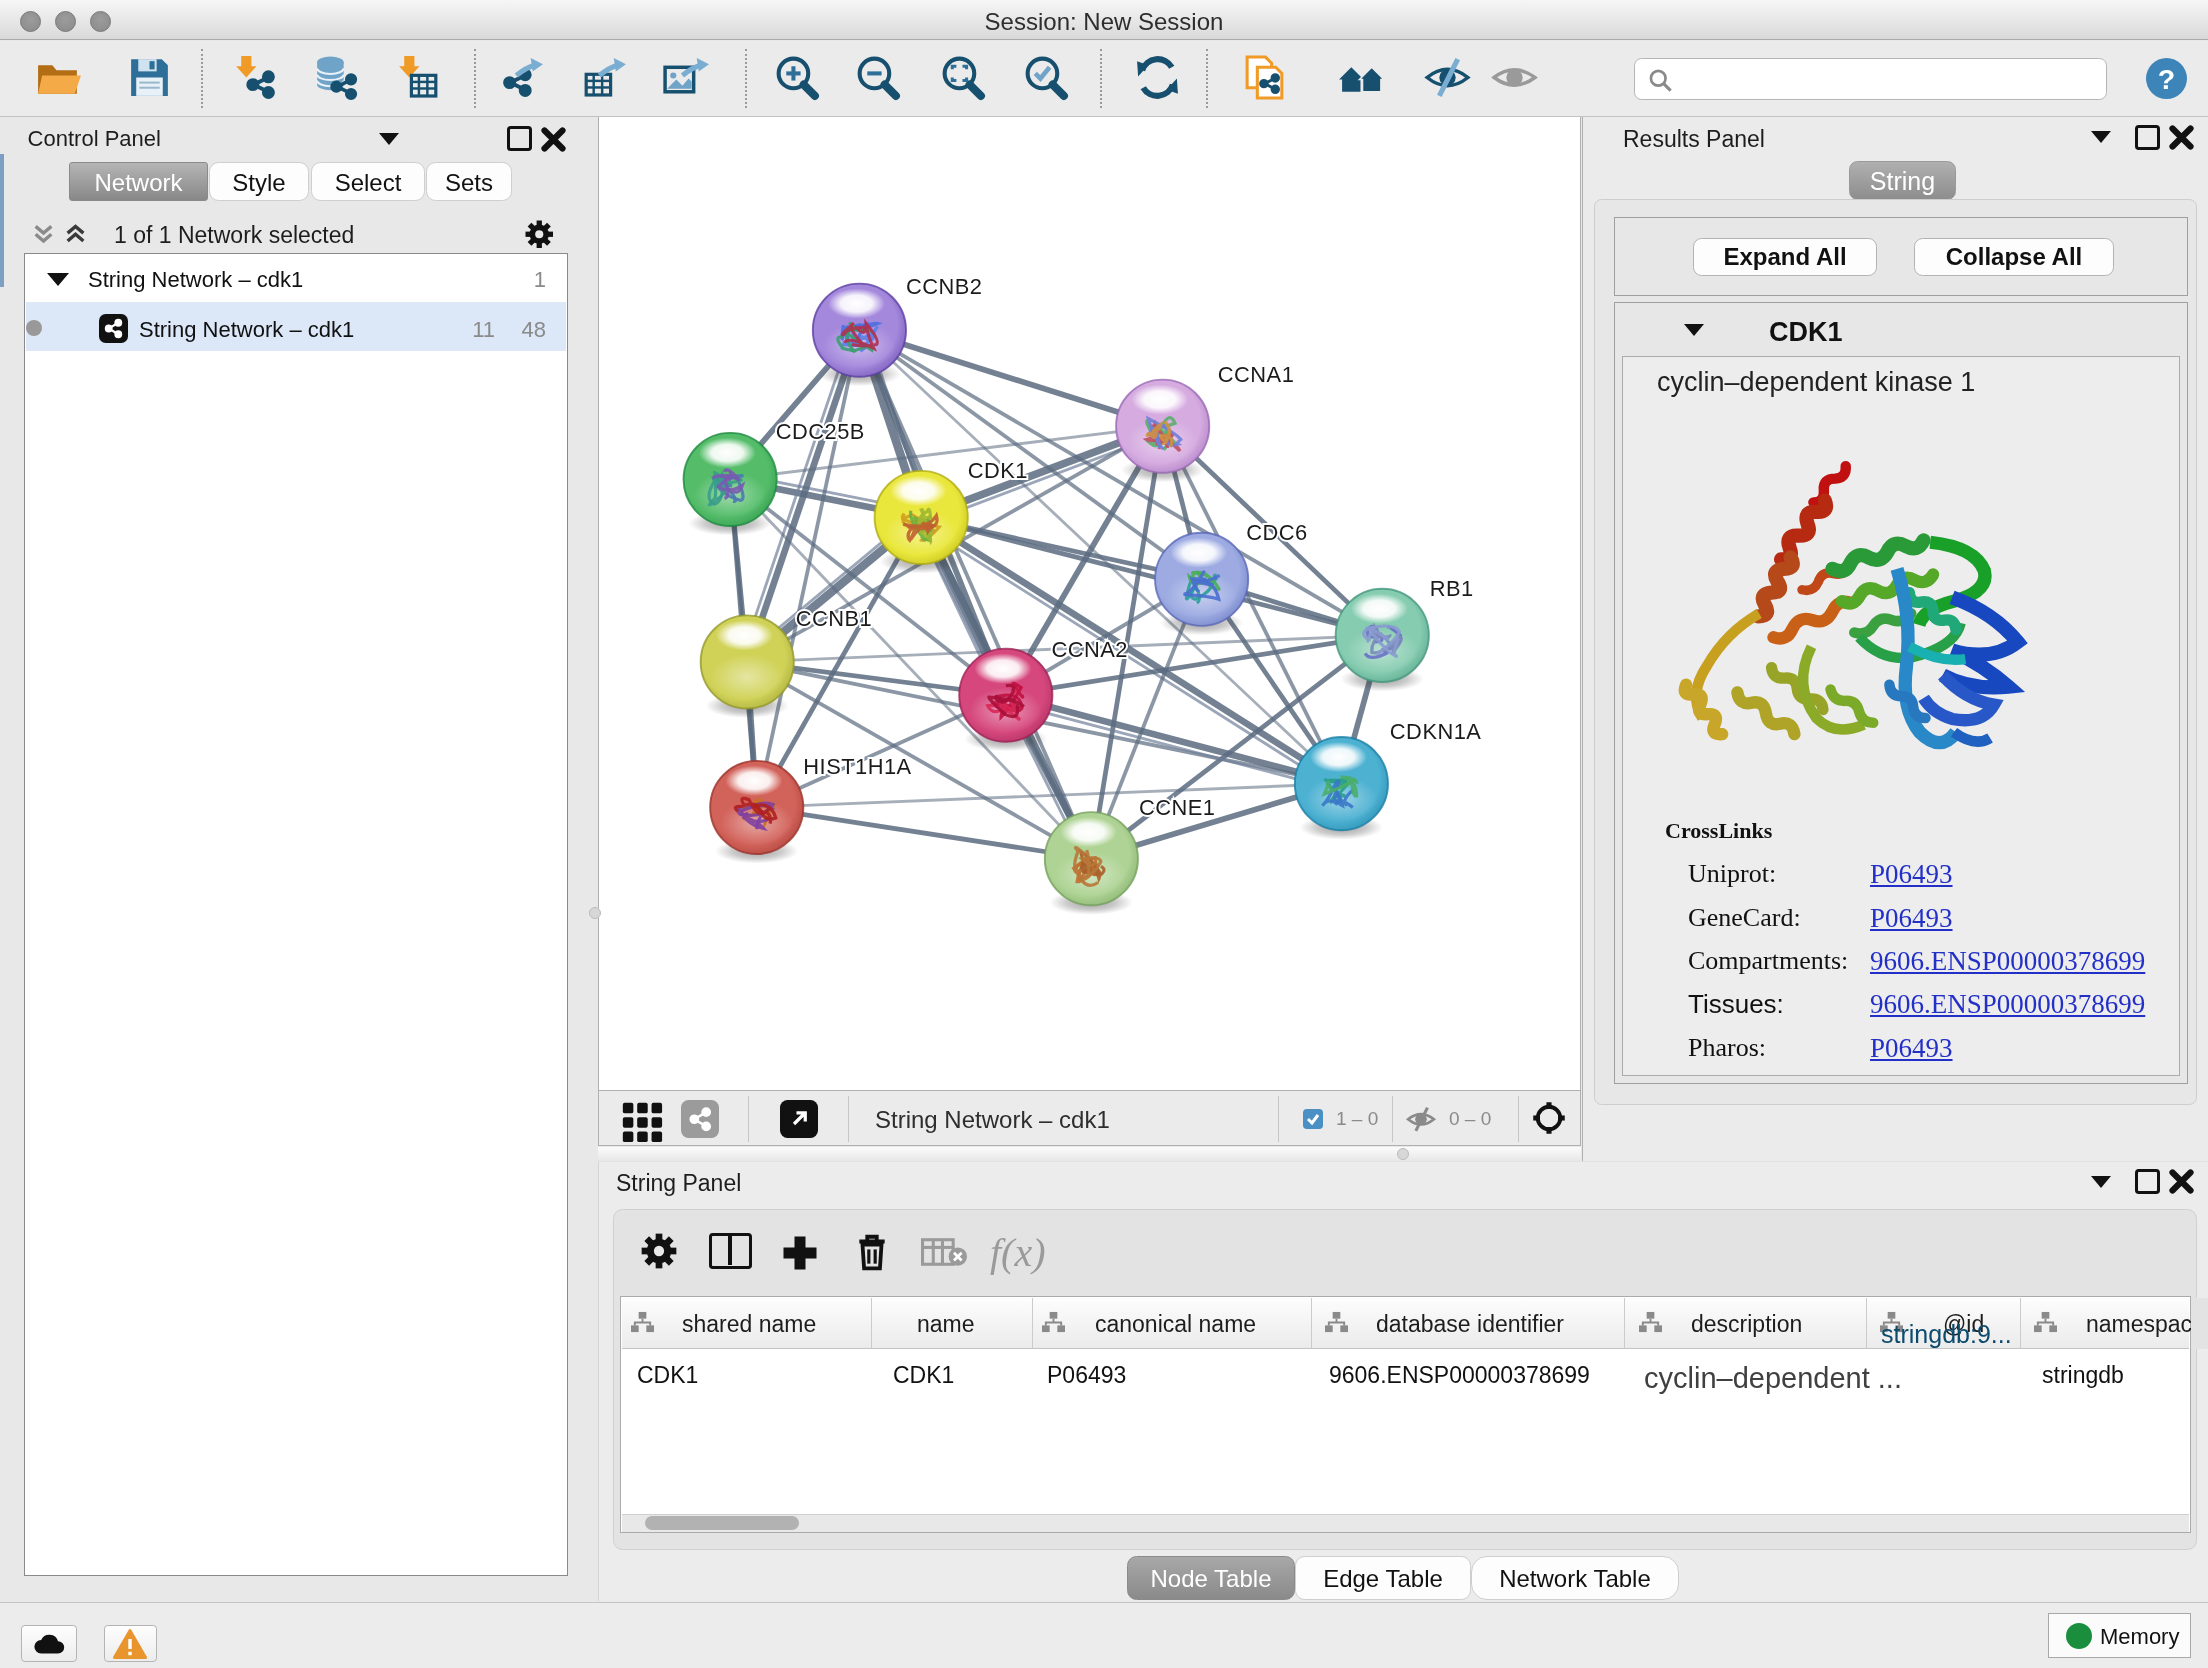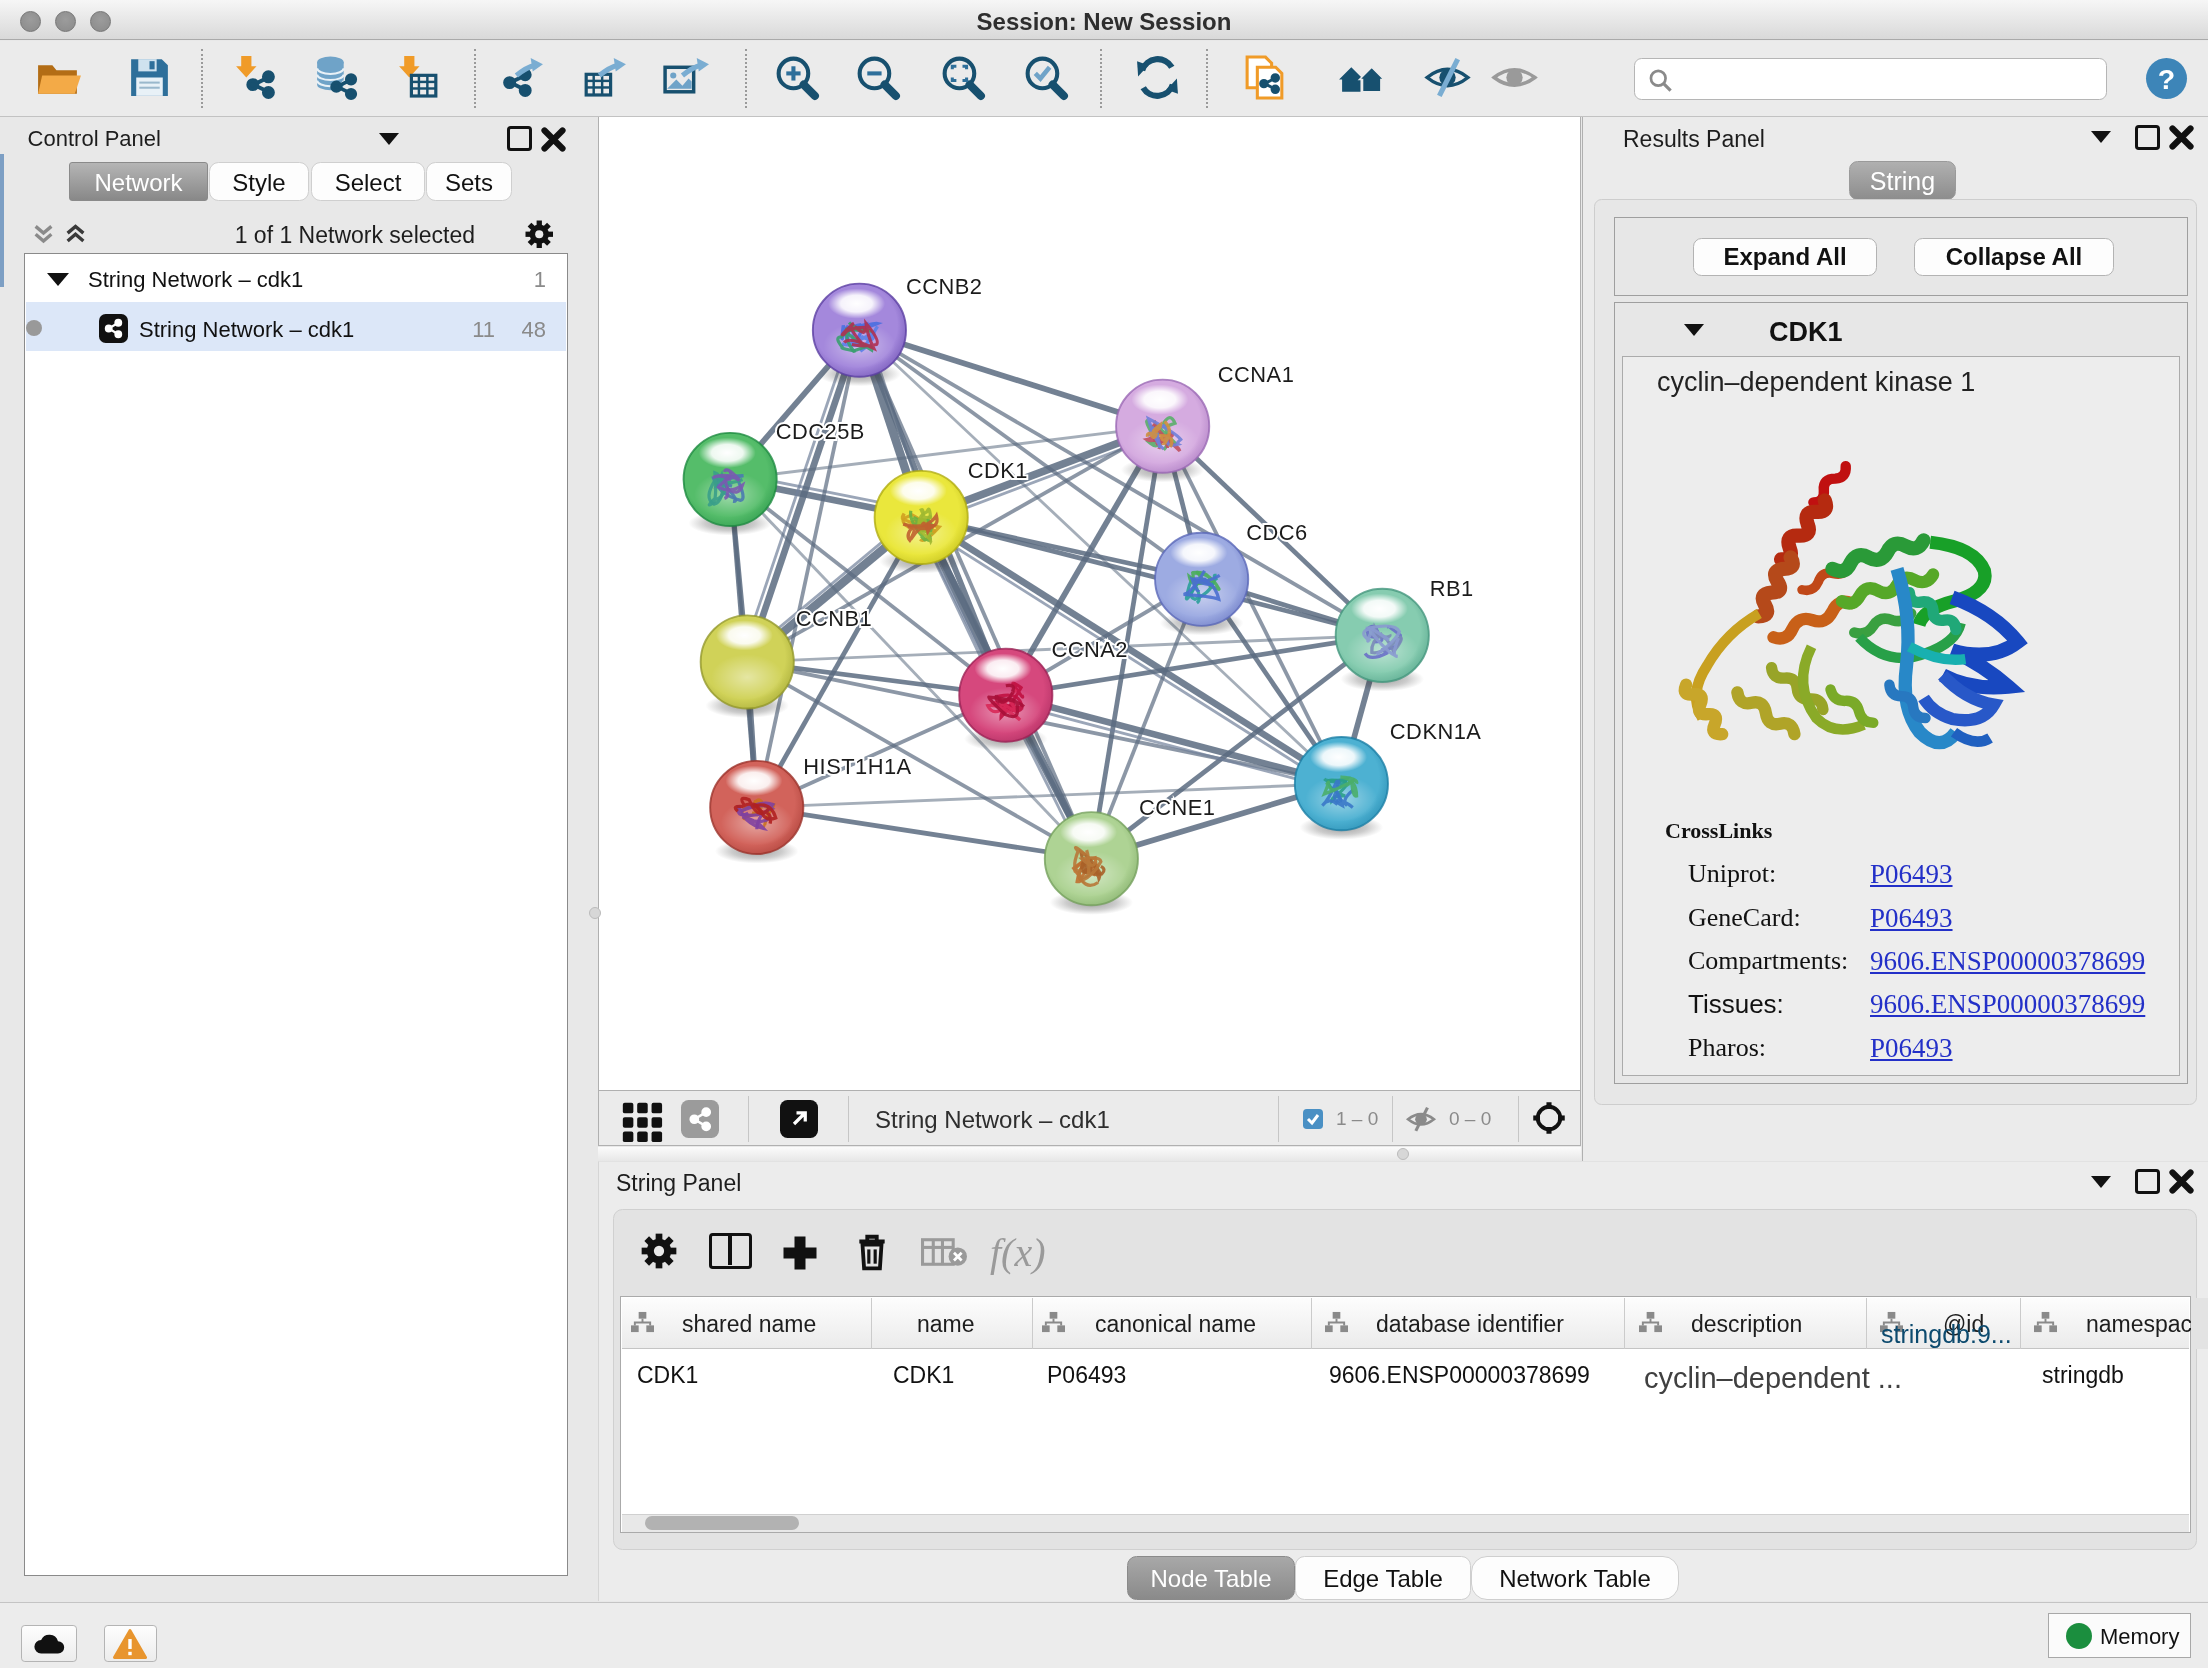--- a/index.html
+++ b/index.html
@@ -5,21 +5,21 @@
 html,body { width:2208px; height:1668px; }
 body { font-family:"Liberation Sans", sans-serif; background:#e8e8e8; position:relative; overflow:hidden; }
 .abs { position:absolute; }
 .txt { position:absolute; white-space:nowrap; }
 
 </style></head><body>
 <div class="abs" style="left:0;top:0;width:2208px;height:40px;background:linear-gradient(#f6f6f6,#d9d9d9);border-bottom:1px solid #aaa"></div>
 <div class="abs" style="left:20px;top:11.4px;width:21px;height:21px;border-radius:50%;background:radial-gradient(circle at 50% 40%,#9c9c9c,#8a8a8a);border:1px solid #757575"></div>
 <div class="abs" style="left:55px;top:11.4px;width:21px;height:21px;border-radius:50%;background:radial-gradient(circle at 50% 40%,#9c9c9c,#8a8a8a);border:1px solid #757575"></div>
 <div class="abs" style="left:90px;top:11.4px;width:21px;height:21px;border-radius:50%;background:radial-gradient(circle at 50% 40%,#9c9c9c,#8a8a8a);border:1px solid #757575"></div>
-<div class="txt" style="left:0;top:7.6px;width:2208px;text-align:center;font-size:24px;font-weight:bold;color:#2e2e2e">Session: New Session</div>
+<div class="txt" style="left:0;top:7.6px;width:2208px;text-align:center;font-size:24px;font-weight:normal;color:#2e2e2e">Session: New Session</div>
 <div class="abs" style="left:0;top:41px;width:2208px;height:76px;background:#ebebeb;border-bottom:1px solid #c2c2c2"></div>
 <div class="abs" style="left:201px;top:49px;width:0;height:59px;border-left:2.9px dotted #9a9a9a"></div>
 <div class="abs" style="left:474px;top:49px;width:0;height:59px;border-left:2.9px dotted #9a9a9a"></div>
 <div class="abs" style="left:745px;top:49px;width:0;height:59px;border-left:2.9px dotted #9a9a9a"></div>
 <div class="abs" style="left:1100px;top:49px;width:0;height:59px;border-left:2.9px dotted #9a9a9a"></div>
 <div class="abs" style="left:1206px;top:49px;width:0;height:59px;border-left:2.9px dotted #9a9a9a"></div>
 <svg style="position:absolute;left:34px;top:53px" width="49" height="49" viewBox="0 0 48 48">
     <path d="M4,12 L18,12 L22,17 L42,17 L42,40 L4,40 Z" fill="#b36d15"></path>
     <path d="M8,22 L46,22 L40,40 L4,40 Z" fill="#f3aa47"></path>
   </svg>
@@ -195,21 +195,21 @@
 <div class="txt" style="left:69px;top:162px;width:139px;height:39px;background:linear-gradient(#b5b5b5,#888);color:#fff;border:1px solid #8a8a8a;border-radius:3px;text-align:center;line-height:39px;font-size:24px">Network</div>
 <div class="txt" style="left:209px;top:162px;width:100px;height:39px;background:#fdfdfd;color:#111;border:1px solid #cfcfcf;border-radius:9.5px;text-align:center;line-height:39px;font-size:24px">Style</div>
 <div class="txt" style="left:311px;top:162px;width:114px;height:39px;background:#fdfdfd;color:#111;border:1px solid #cfcfcf;border-radius:9.5px;text-align:center;line-height:39px;font-size:24px">Select</div>
 <div class="txt" style="left:426px;top:162px;width:86px;height:39px;background:#fdfdfd;color:#111;border:1px solid #cfcfcf;border-radius:9.5px;text-align:center;line-height:39px;font-size:24px">Sets</div>
 <svg class="abs" style="left:29.5px;top:220px" width="27" height="28.5" viewBox="0 0 24 24">
     <path d="M5,5 L12,11 L19,5 M5,12 L12,18 L19,12" stroke="#8a8a8a" stroke-width="3" fill="none"></path>
   </svg>
 <svg class="abs" style="left:62px;top:220px" width="27" height="28.5" viewBox="0 0 24 24">
     <path d="M5,11 L12,5 L19,11 M5,18 L12,12 L19,18" stroke="#3a3a3a" stroke-width="3" fill="none"></path>
   </svg>
-<div class="txt" style="left:114px;top:222px;width:361px;text-align:right;font-size:23px;color:#1d1d1d">1 of 1 Network selected</div>
+<div class="txt" style="left:114px;top:222px;width:361px;text-align:left;font-size:23px;color:#1d1d1d">1 of 1 Network selected</div>
 <svg style="position:absolute;left:525px;top:220px" width="28.5" height="28.5" viewBox="-14 -14 28 28">
     <circle r="9.5" fill="#111"></circle>
     <rect x="-2.6" y="-13.5" width="5.2" height="6.5" transform="rotate(0)" fill="#111"></rect>
     <rect x="-2.6" y="-13.5" width="5.2" height="6.5" transform="rotate(45)" fill="#111"></rect>
     <rect x="-2.6" y="-13.5" width="5.2" height="6.5" transform="rotate(90)" fill="#111"></rect>
     <rect x="-2.6" y="-13.5" width="5.2" height="6.5" transform="rotate(135)" fill="#111"></rect>
     <rect x="-2.6" y="-13.5" width="5.2" height="6.5" transform="rotate(180)" fill="#111"></rect>
     <rect x="-2.6" y="-13.5" width="5.2" height="6.5" transform="rotate(225)" fill="#111"></rect>
     <rect x="-2.6" y="-13.5" width="5.2" height="6.5" transform="rotate(270)" fill="#111"></rect>
     <rect x="-2.6" y="-13.5" width="5.2" height="6.5" transform="rotate(315)" fill="#111"></rect>

